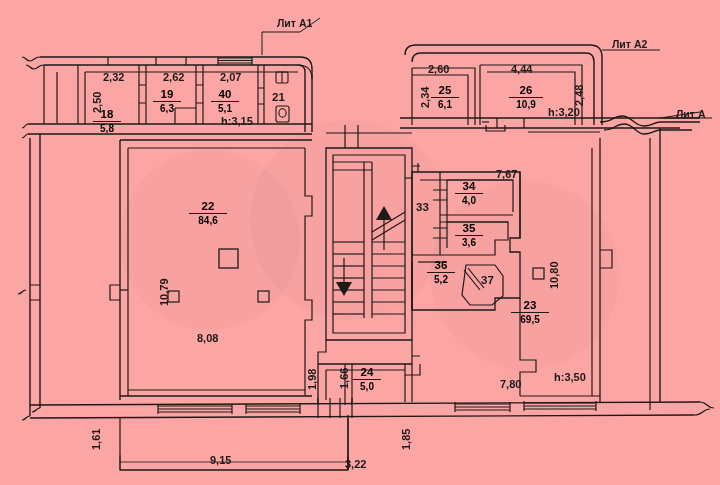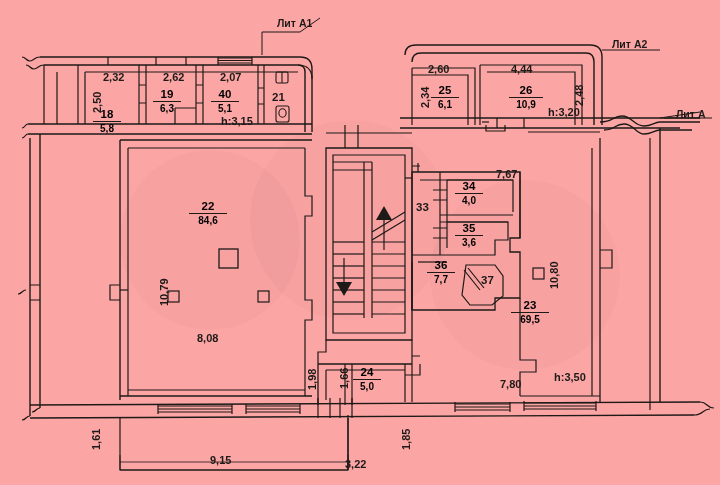--- a/index.html
+++ b/index.html
@@ -366,21 +366,21 @@
 
   <div class="room-box" style="left:452px;top:222px;width:34px;">
     <span class="num">35</span>
     <span class="rule" style="width:28px;"></span>
     <span class="area">3,6</span>
   </div>
 
   <div class="room-box" style="left:424px;top:259px;width:34px;">
     <span class="num">36</span>
     <span class="rule" style="width:28px;"></span>
-    <span class="area">7,7</span>
+    <span class="area">5,2</span>
   </div>
 
   <div class="lbl solo-num" style="left:481px;top:275px;">37</div>
 
   <div class="room-box" style="left:508px;top:299px;width:44px;">
     <span class="num">23</span>
     <span class="rule" style="width:38px;"></span>
     <span class="area">69,5</span>
   </div>
 

